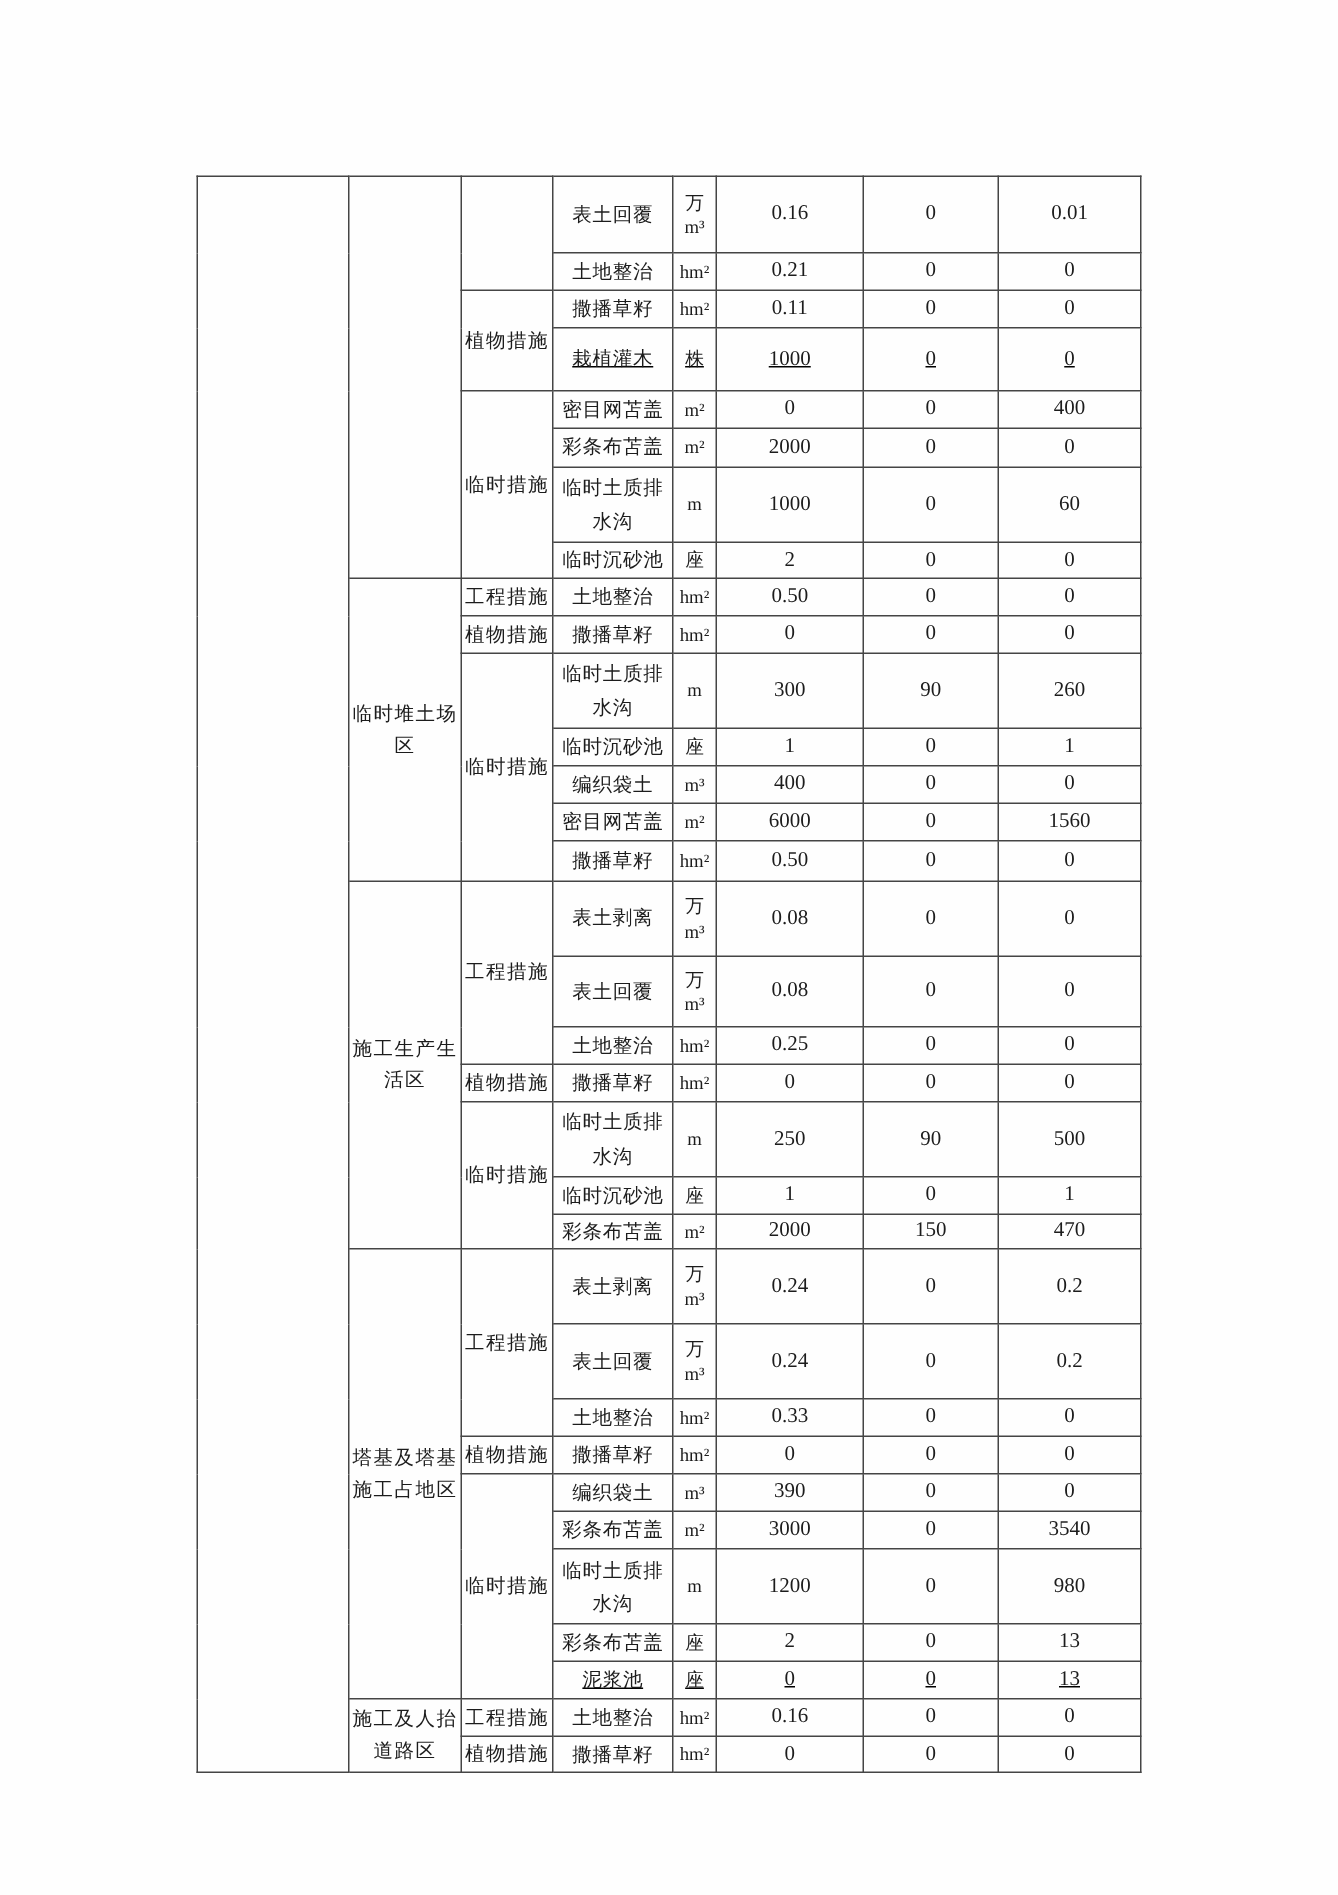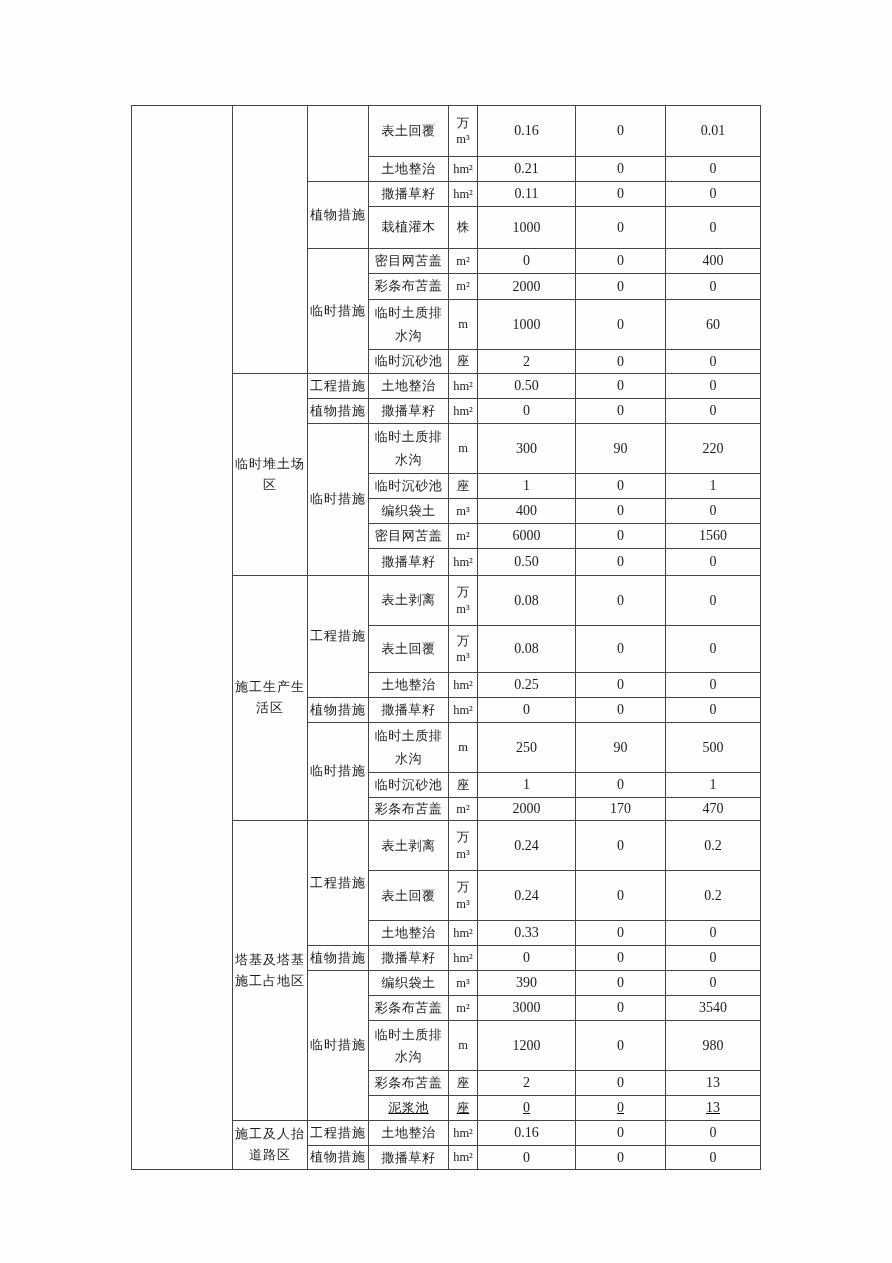--- a/index.html
+++ b/index.html
@@ -11,21 +11,21 @@
   .page {
     position: relative;
     width: 892px;
     height: 1263px;
     background: #fefefe;
     overflow: hidden;
   }
   table.measures {
     position: absolute;
     left: 131px;
-    top: 105px;
+    top: 117px;
     width: 629px;
     border-collapse: collapse;
     table-layout: fixed;
   }
   table.measures td {
     border: 1px solid #454545;
     text-align: center;
     vertical-align: middle;
     padding: 0 2px;
     color: #1c1c1c;
@@ -87,21 +87,21 @@
           <td class="num">0</td>
         </tr>
         <tr style="height: 25px;">
           <td class="cn" rowspan="2">植物措施</td>
           <td class="cn measure">撒播草籽</td>
           <td class="unit">hm²</td>
           <td class="num">0.11</td>
           <td class="num">0</td>
           <td class="num">0</td>
         </tr>
-        <tr style="height: 42px;">
+        <tr style="height: 42px; text-decoration: underline;">
           <td class="cn measure">栽植灌木</td>
           <td class="unit">株</td>
           <td class="num">1000</td>
           <td class="num">0</td>
           <td class="num">0</td>
         </tr>
         <tr style="height: 25px;">
           <td class="cn" rowspan="4">临时措施</td>
           <td class="cn measure">密目网苫盖</td>
           <td class="unit">m²</td>
@@ -146,21 +146,21 @@
           <td class="num">0</td>
           <td class="num">0</td>
           <td class="num">0</td>
         </tr>
         <tr style="height: 50px;">
           <td class="cn" rowspan="5">临时措施</td>
           <td class="cn measure">临时土质排水沟</td>
           <td class="unit">m</td>
           <td class="num">300</td>
           <td class="num">90</td>
-          <td class="num">220</td>
+          <td class="num">260</td>
         </tr>
         <tr style="height: 25px;">
           <td class="cn measure">临时沉砂池</td>
           <td class="unit">座</td>
           <td class="num">1</td>
           <td class="num">0</td>
           <td class="num">1</td>
         </tr>
         <tr style="height: 25px;">
           <td class="cn measure">编织袋土</td>
@@ -228,21 +228,21 @@
           <td class="cn measure">临时沉砂池</td>
           <td class="unit">座</td>
           <td class="num">1</td>
           <td class="num">0</td>
           <td class="num">1</td>
         </tr>
         <tr style="height: 21px;">
           <td class="cn measure">彩条布苫盖</td>
           <td class="unit">m²</td>
           <td class="num">2000</td>
-          <td class="num">170</td>
+          <td class="num">150</td>
           <td class="num">470</td>
         </tr>
         <tr style="height: 50px;">
           <td class="cn" rowspan="9">塔基及塔基施工占地区</td>
           <td class="cn" rowspan="3">工程措施</td>
           <td class="cn measure">表土剥离</td>
           <td class="unit">万
 m³</td>
           <td class="num">0.24</td>
           <td class="num">0</td>

